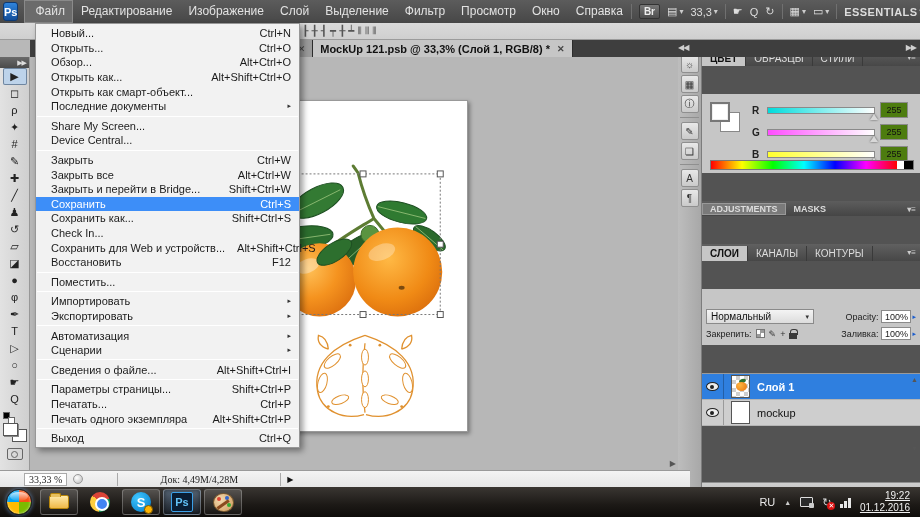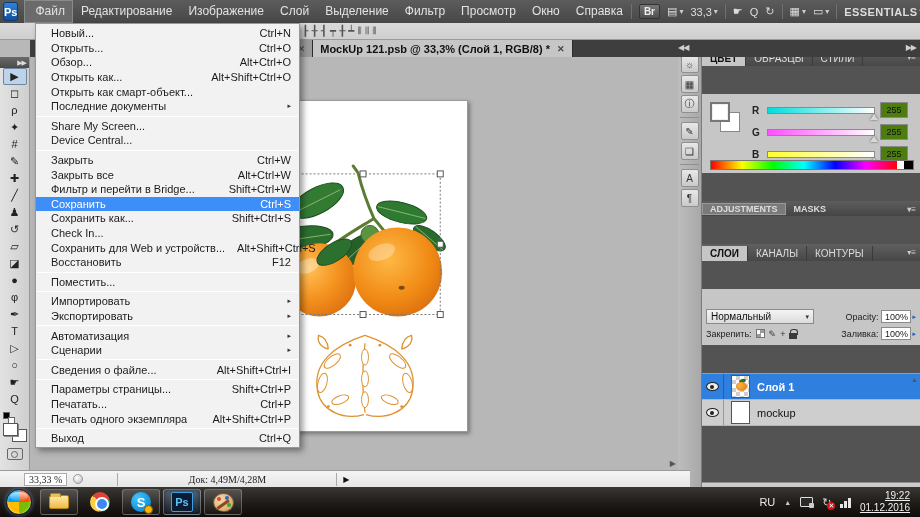--- a/index.html
+++ b/index.html
@@ -156,21 +156,21 @@
   .layers-footer .fx { font-size:9px; font-style:italic; font-weight:bold; }
   .dock-bottom { height:17px; background:#3d3d3d; }
 
   
   #statusbar { position:absolute; left:0; top:470px; width:690px; height:17px;
     background:linear-gradient(#f4f4f4,#e6e6e6); border-top:1px solid #9a9a9a;
     display:flex; align-items:center; font-size:10px; color:#222; z-index:6;font-family:Liberation Serif, serif; }
   .zoom-box { margin-left:24px; background:#fff; border:1px solid #aaa; padding:0 4px; height:13px; display:flex; align-items:center; }
   .status-icon { width:10px; height:10px; border:1px solid #999; border-radius:50%; margin-left:6px;
     background:radial-gradient(circle at 35% 35%, #fff, #bbb); }
-  .doc-box { margin-left:34px; width:220px; height:13px; border-left:1px solid #aaa; border-right:1px solid #aaa;
+  .doc-box { margin-left:34px; width:164px; height:13px; border-left:1px solid #aaa; border-right:1px solid #aaa;
     display:flex; align-items:center; justify-content:center; }
   .status-arrow { margin-left:6px; font-size:8px; color:#111; }
 
   
   #taskbar { position:absolute; left:0; top:487px; width:920px; height:30px;
     background:linear-gradient(#3a3632,#1c1916 60%, #0e0c0a); display:flex; align-items:center; z-index:50; }
   .orb { width:26px; height:26px; margin:0 8px 0 6px; border-radius:50%; position:relative;
     background:conic-gradient(#f65314 0 25%, #7cbb00 0 50%, #ffbb00 0 75%, #00a1f1 0 100%);
     box-shadow:0 0 4px rgba(120,180,255,.6), inset 0 0 3px rgba(255,255,255,.7); border:1px solid #222; }
   .orb::after { content:""; position:absolute; left:3px; top:2px; width:18px; height:9px; border-radius:50%;
@@ -470,21 +470,21 @@
     <div class="msep"></div>
     <div class="mi">
         <span class="lbl">Закрыть</span>
         <span class="sc">Ctrl+W</span>
       </div>
     <div class="mi">
         <span class="lbl">Закрыть все</span>
         <span class="sc">Alt+Ctrl+W</span>
       </div>
     <div class="mi">
-        <span class="lbl">Фильтр и перейти в Bridge...</span>
+        <span class="lbl">Закрыть и перейти в Bridge...</span>
         <span class="sc">Shift+Ctrl+W</span>
       </div>
     <div class="mi hl">
         <span class="lbl">Сохранить</span>
         <span class="sc">Ctrl+S</span>
       </div>
     <div class="mi">
         <span class="lbl">Сохранить как...</span>
         <span class="sc">Shift+Ctrl+S</span>
       </div>

